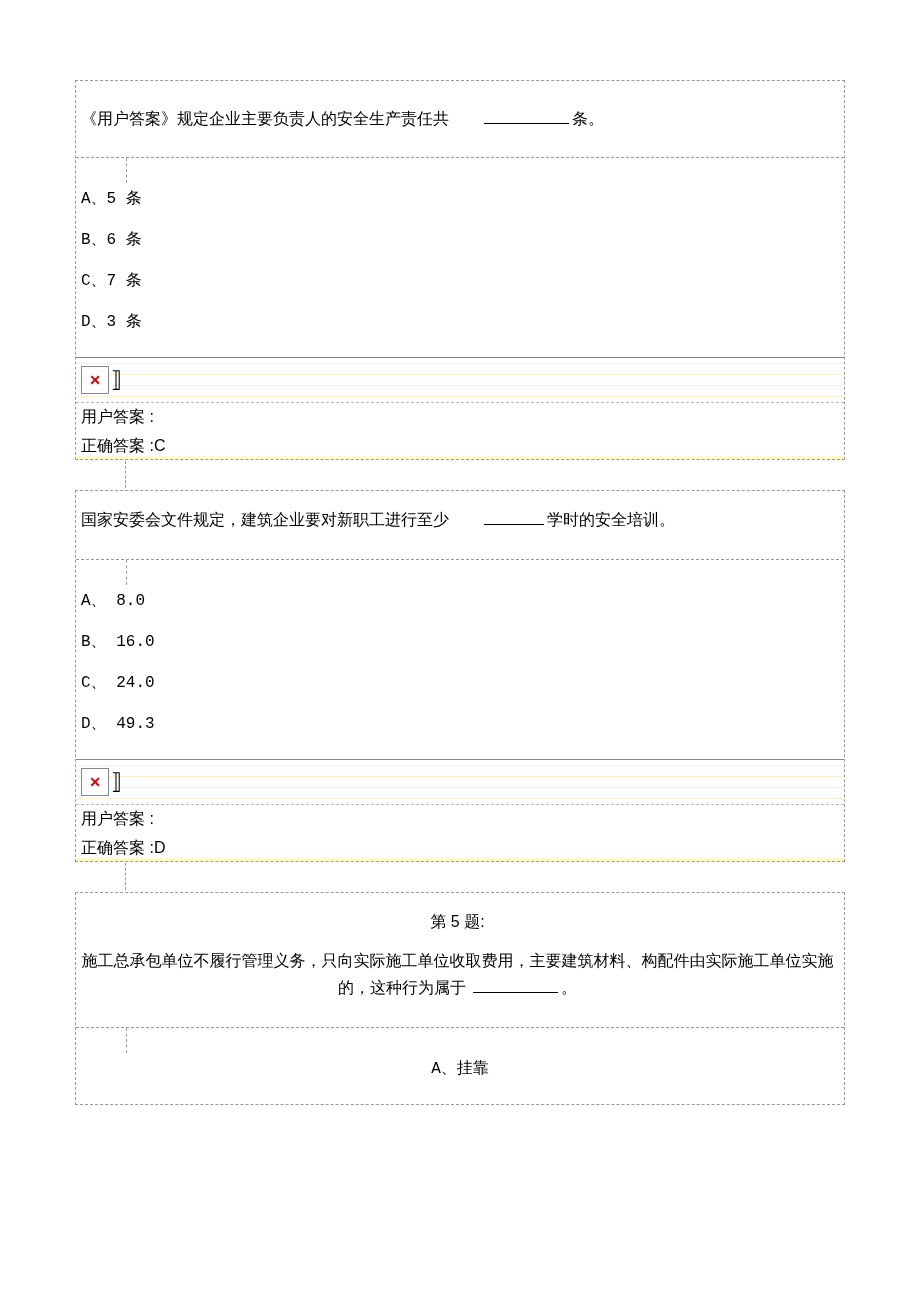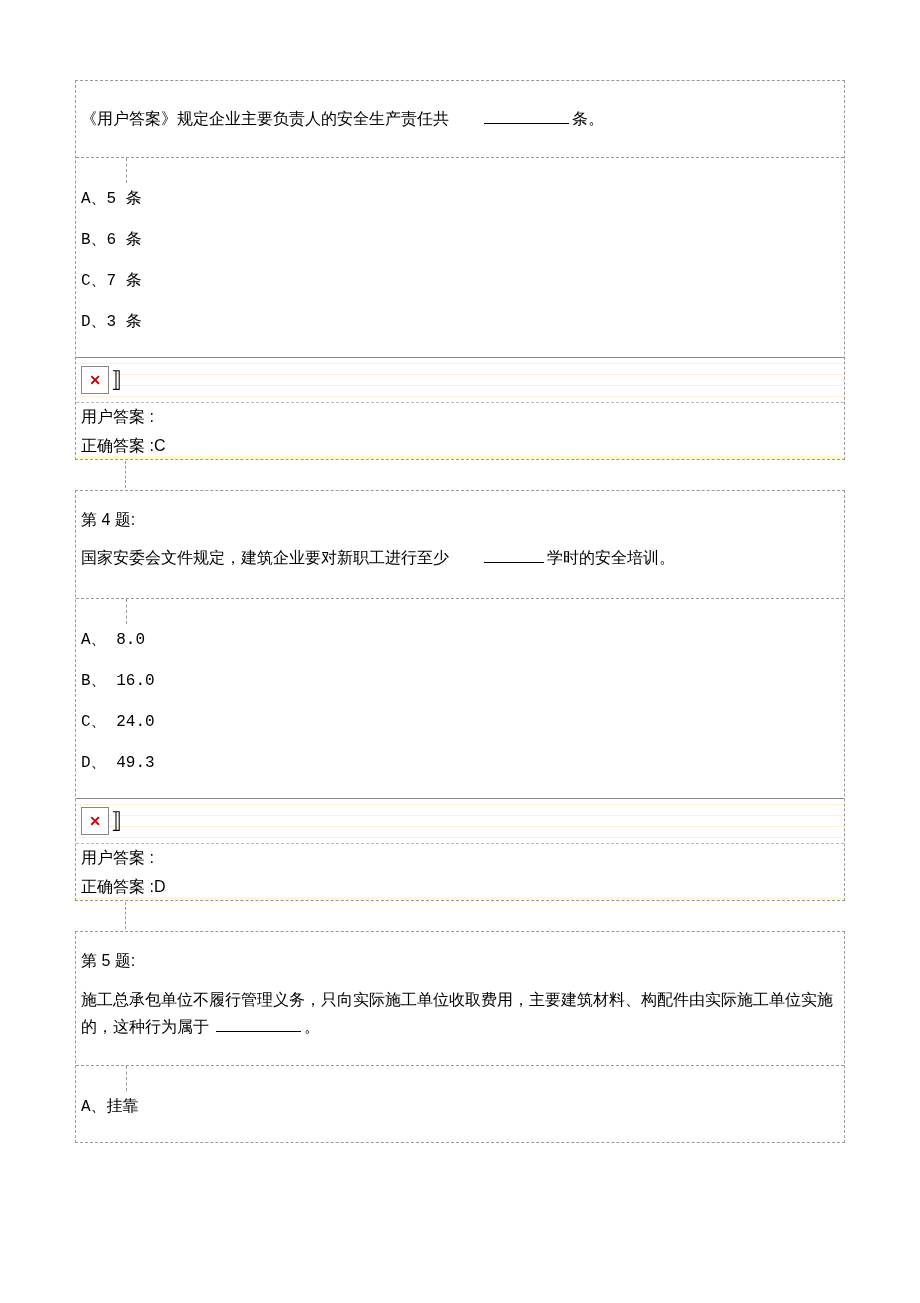--- a/index.html
+++ b/index.html
@@ -148,21 +148,20 @@
       <span>正确答案 :</span><span>C</span>
     </div>
   </div>
 </div>
 <div class="bottom-divider"></div>
 </div>
 
 <div class="question-wrapper">
 <div class="question-block">
   <div class="question-text-with-number">
-    <div class="question-number">第 4 题:</div>
     <div>
       <span>国家安委会文件规定，建筑企业要对新职工进行至少　　</span><span class="blank blank-short"></span><span>学时的安全培训。</span>
     </div>
   </div>
   <div class="options">
     <div class="options-divider"></div>
     <div class="option-row">A、 8.0</div>
     <div class="option-row">B、 16.0</div>
     <div class="option-row">C、 24.0</div>
     <div class="option-row">D、 49.3</div>
@@ -174,21 +173,21 @@
     </div>
     <div class="answer-text">用户答案 :</div>
     <div class="answer-text answer-text-last">
       <span>正确答案 :</span><span>D</span>
     </div>
   </div>
 </div>
 <div class="bottom-divider"></div>
 </div>
 
-<div class="question-block" style="margin-bottom:0;">
+<div class="question-block" style="margin-bottom:0;text-align:center;">
   <div class="question-text-with-number">
     <div class="question-number">第 5 题:</div>
     <div style="line-height:1.7;">
       <span>施工总承包单位不履行管理义务，只向实际施工单位收取费用，主要建筑材料、构配件由实际施工单位实施的，这种行为属于 </span><span class="blank blank-med"></span><span>。</span>
     </div>
   </div>
   <div class="options no-bottom-border">
     <div class="options-divider"></div>
     <div class="option-row">A、挂靠</div>
   </div>

